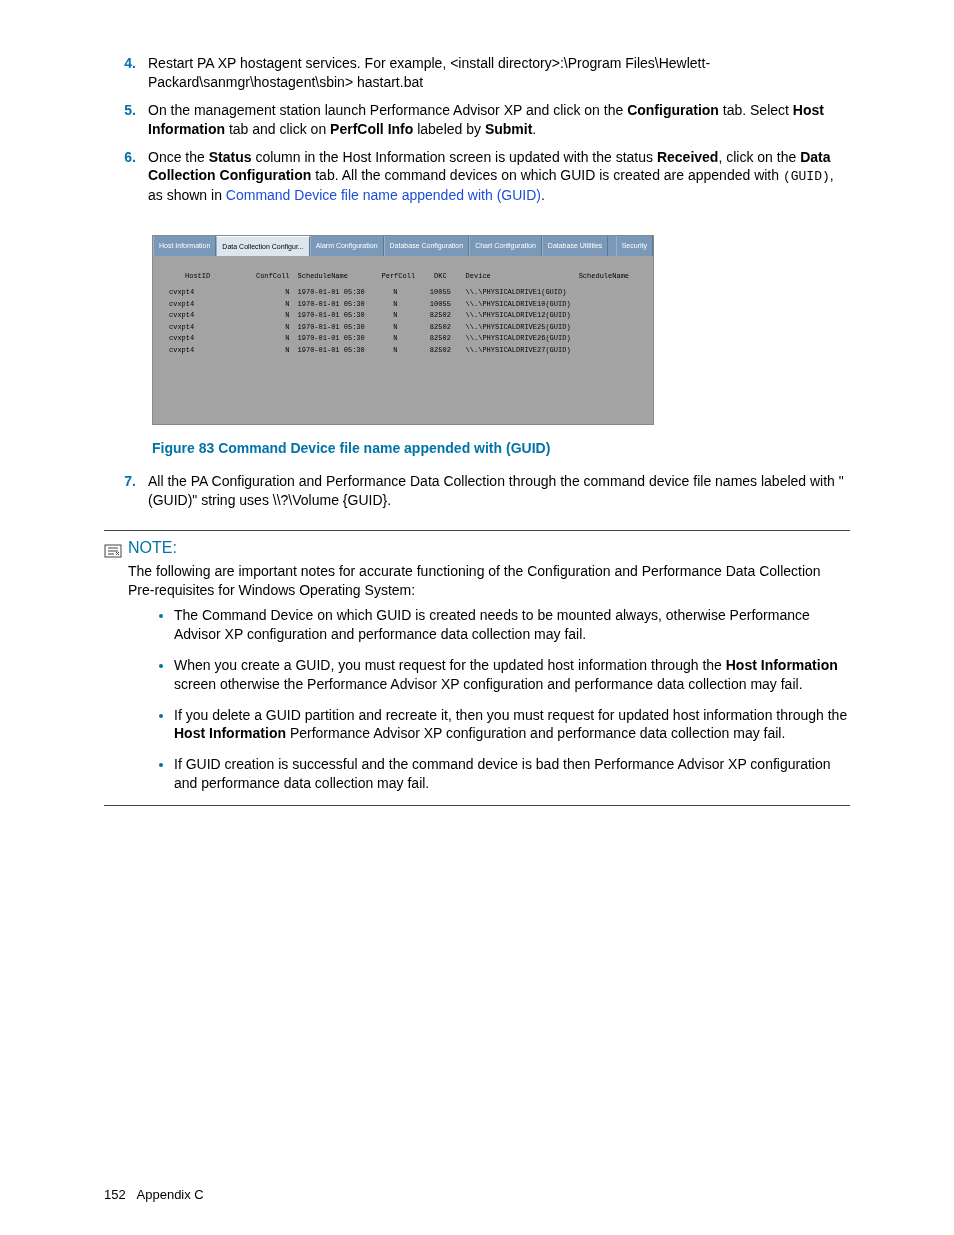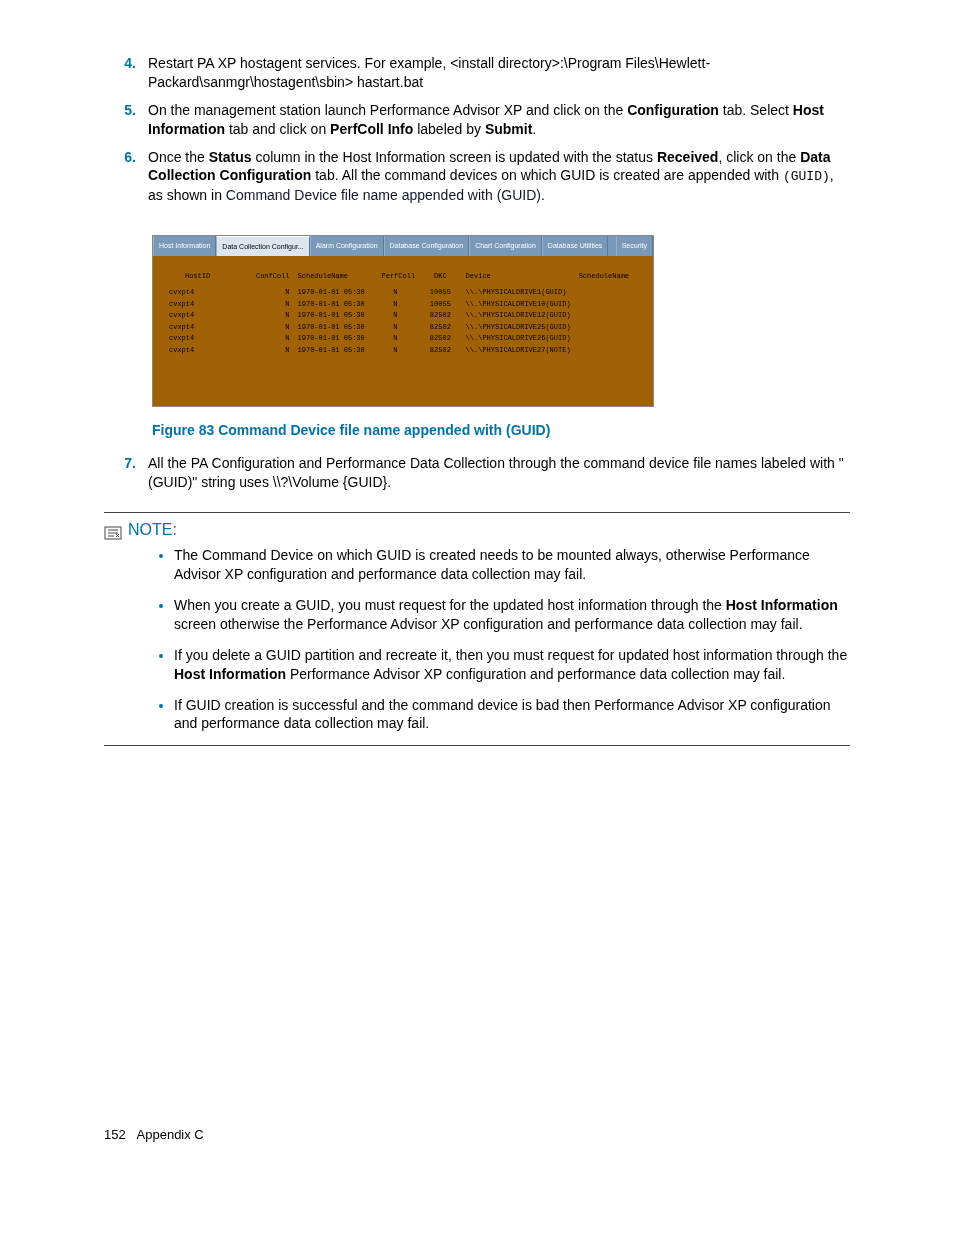--- a/index.html
+++ b/index.html
@@ -12,28 +12,28 @@
     box-sizing: border-box;
     line-height: 1.35;
     background: #fff;
   }
   .ol-main { margin:0; padding:0; }
   .li-main { display:flex; margin-bottom:9px; }
   .li-num { color:#0073a8; font-weight:bold; width:32px; flex:0 0 32px; text-align:right; padding-right:12px; }
   .li-body { flex:1 1 auto; }
   b { font-weight:bold; }
   .mono { font-family:"Courier New",monospace; font-size:13px; }
-  .link { color:#0f172a; }
+  .link { color:#1d4ed8; }
   .fig-wrap { margin:30px 0 14px 48px; }
   .figure { width:500px; border:1px solid #888; background:#fff; }
   .fig-tabs { display:flex; background:#7a98b8; height:20px; align-items:stretch; font-size:7px; color:#fff; }
   .fig-tab { border-right:1px solid #5a7a9a; border-left:1px solid #9ab0c8; display:flex; align-items:center; padding:0 5px; white-space:nowrap; }
   .fig-tab.sel { background:#dde6ef; color:#000; border-top:1px solid #fff; }
   .fig-tab.last { margin-left:auto; }
-  .fig-body { background:#a16207; padding:14px 6px 50px 6px; }
+  .fig-body { background:#a3a3a3; padding:14px 6px 68px 6px; }
   .fig-table { font-family:"Courier New",monospace; font-size:7px; color:#000; width:100%; border-collapse:collapse; }
   .fig-table th { font-weight:normal; text-align:left; padding:2px 4px 6px 4px; }
   .fig-table td { padding:1px 4px; }
   .fig-caption { color:#0073a8; font-weight:bold; margin-top:14px; font-size:14px; }
   .hr-note { border:0; border-top:1px solid #444; margin:20px 0 6px 0; }
   .note-row { display:flex; align-items:flex-end; margin-bottom:4px; }
   .note-icon { width:18px; height:14px; margin-right:6px; }
   .note-label { color:#0073a8; font-size:16px; }
   .note-body { margin-left:24px; }
   .bullets { margin:6px 0 12px 24px; padding-left:22px; }
@@ -135,21 +135,21 @@
                 <td style="text-align:center">82502</td>
                 <td>\\.\PHYSICALDRIVE26(GUID)</td>
                 <td></td>
               </tr>
               <tr>
                 <td style="padding-left:10px">cvxpt4</td>
                 <td style="text-align:right">N</td>
                 <td>1970-01-01 05:30</td>
                 <td style="text-align:center">N</td>
                 <td style="text-align:center">82502</td>
-                <td>\\.\PHYSICALDRIVE27(NOTE)</td>
+                <td>\\.\PHYSICALDRIVE27(GUID)</td>
                 <td></td>
               </tr>
             </tbody>
         </table>
       </div>
     </div>
     <div class="fig-caption">Figure 83 Command Device file name appended with (GUID)</div>
   </div>
 
   <div class="li-main">
@@ -163,20 +163,21 @@
   <svg class="note-icon" viewBox="0 0 18 14">
       <rect x="1" y="1" width="16" height="12" fill="none" stroke="#444" stroke-width="1"></rect>
       <line x1="4" y1="4" x2="14" y2="4" stroke="#444"></line>
       <line x1="4" y1="7" x2="14" y2="7" stroke="#444"></line>
       <line x1="4" y1="10" x2="10" y2="10" stroke="#444"></line>
       <path d="M12 8 l3 3 M15 8 l-3 3" stroke="#444" fill="none"></path>
     </svg>
   <span class="note-label">NOTE:</span>
 </div>
 <div class="note-body">
+  <div>The following are important notes for accurate functioning of the Configuration and Performance Data Collection Pre-requisites for Windows Operating System:</div>
   <ul class="bullets">
     <li>The Command Device on which GUID is created needs to be mounted always, otherwise Performance Advisor XP configuration and performance data collection may fail.</li>
     <li><span>When you create a GUID, you must request for the updated host information through the </span><b>Host Information</b><span> screen otherwise the Performance Advisor XP configuration and performance data collection may fail.</span></li>
     <li><span>If you delete a GUID partition and recreate it, then you must request for updated host information through the </span><b>Host Information</b><span> Performance Advisor XP configuration and performance data collection may fail.</span></li>
     <li>If GUID creation is successful and the command device is bad then Performance Advisor XP configuration and performance data collection may fail.</li>
   </ul>
 </div>
 <hr class="hr-end">
 
 <div class="footer">

